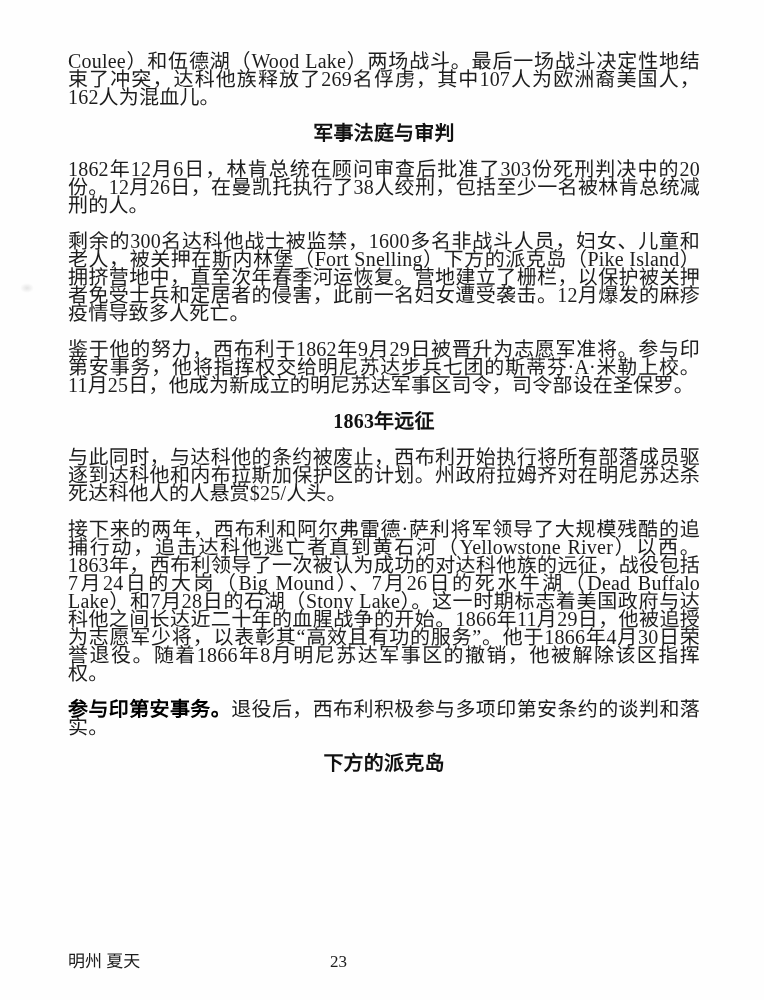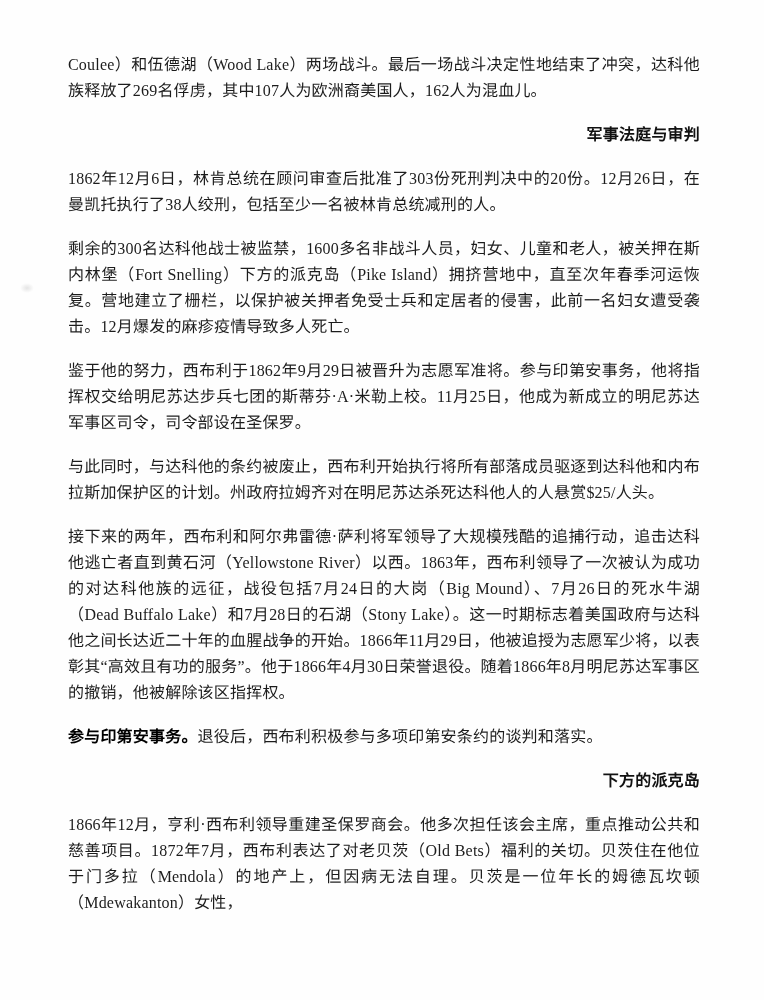--- a/index.html
+++ b/index.html
@@ -17,31 +17,31 @@
     color: #1c1c1c;
   }
   .content {
     position: absolute;
     top: 52px;
     left: 68px;
     width: 632px;
   }
   .content p, .content h2 {
     margin: 0 0 18px 0;
-    font-size: 16px;
-    line-height: 26px;
+    font-size: 20px;
+    line-height: 18px;
     text-align: justify;
     letter-spacing: 0.2px;
     font-weight: normal;
     font-family: Liberation Serif, serif;
   }
   .content h2 {
     font-weight: bold;
     color: #111;
-    text-align: right;
+    text-align: center;
   }
   .content strong {
     font-weight: bold;
     color: #000000;
   }
   .smudge {
     position: absolute;
     left: 20px;
     top: 283px;
     width: 14px;
@@ -82,31 +82,35 @@
 
     <h2>军事法庭与审判</h2>
 
 
     <p>1862年12月6日，林肯总统在顾问审查后批准了303份死刑判决中的20份。12月26日，在曼凯托执行了38人绞刑，包括至少一名被林肯总统减刑的人。</p>
 
     <p>剩余的300名达科他战士被监禁，1600多名非战斗人员，妇女、儿童和老人，被关押在斯内林堡（Fort Snelling）下方的派克岛（Pike Island）拥挤营地中，直至次年春季河运恢复。营地建立了栅栏，以保护被关押者免受士兵和定居者的侵害，此前一名妇女遭受袭击。12月爆发的麻疹疫情导致多人死亡。</p>
 
     <p>鉴于他的努力，西布利于1862年9月29日被晋升为志愿军准将。参与印第安事务，他将指挥权交给明尼苏达步兵七团的斯蒂芬·A·米勒上校。11月25日，他成为新成立的明尼苏达军事区司令，司令部设在圣保罗。</p>
 
+    <h2>1863年远征</h2>
 
     <p>与此同时，与达科他的条约被废止，西布利开始执行将所有部落成员驱逐到达科他和内布拉斯加保护区的计划。州政府拉姆齐对在明尼苏达杀死达科他人的人悬赏$25/人头。</p>
 
     <p>接下来的两年，西布利和阿尔弗雷德·萨利将军领导了大规模残酷的追捕行动，追击达科他逃亡者直到黄石河（Yellowstone River）以西。1863年，西布利领导了一次被认为成功的对达科他族的远征，战役包括7月24日的大岗（Big Mound）、7月26日的死水牛湖（Dead Buffalo Lake）和7月28日的石湖（Stony Lake）。这一时期标志着美国政府与达科他之间长达近二十年的血腥战争的开始。1866年11月29日，他被追授为志愿军少将，以表彰其“高效且有功的服务”。他于1866年4月30日荣誉退役。随着1866年8月明尼苏达军事区的撤销，他被解除该区指挥权。</p>
 
     <p>
       <strong>参与印第安事务。</strong><span>退役后，西布利积极参与多项印第安条约的谈判和落实。</span>
     </p>
 
     <h2>下方的派克岛</h2>
 
-    <p>1866年12月，亨利·西布利领导重建圣保罗商会。他多次担任该会主席，重点推动公共和慈善项目。1872年7月，西布利表达了对老贝茨（Old Bets）福利的关切。贝茨住在他位于门多拉（Mendola）的地产上，但因病无法自理。贝茨是一位年长的姆德瓦坎顿（Mdewakanton）女性，</p>
 
   </main>
 
   <div class="smudge"></div>
 
+  <footer class="footer">
+    <span class="running-title">明州 夏天</span>
+    <span class="page-num">23</span>
+  </footer>
 
 </div>
 
 </body></html>

